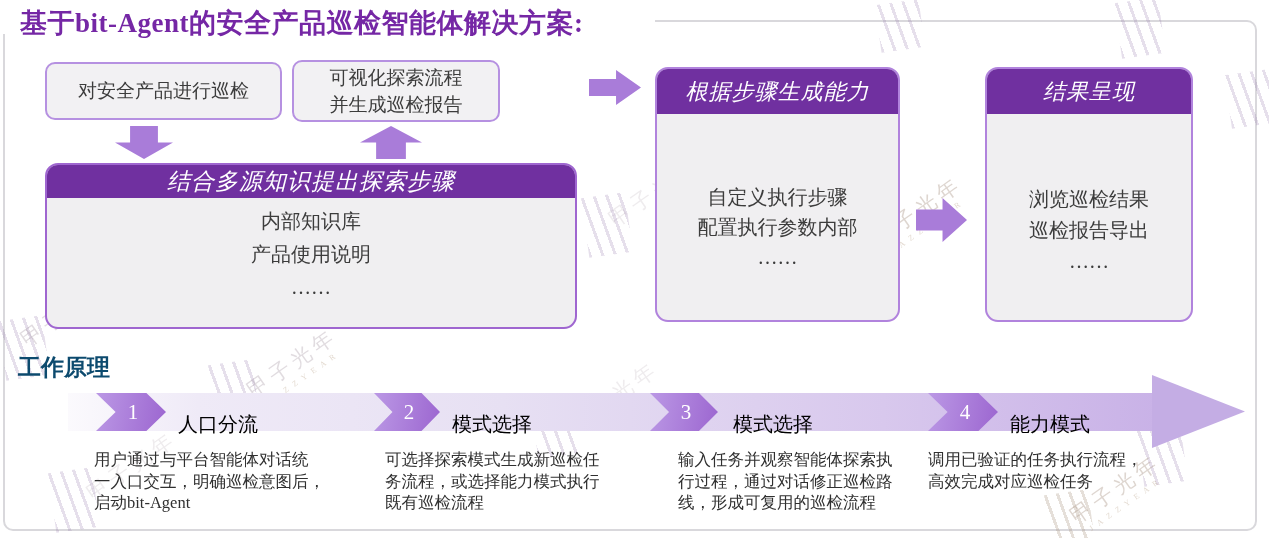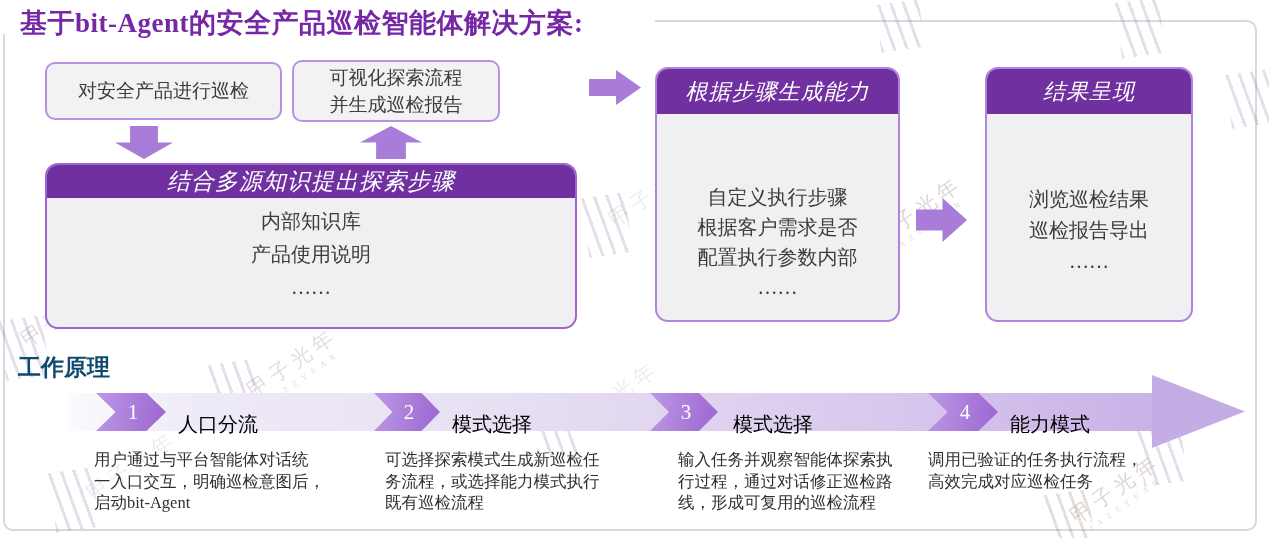--- a/index.html
+++ b/index.html
@@ -123,21 +123,20 @@
       <div>内部知识库</div>
       <div>产品使用说明</div>
       <div>……</div>
     </div>
   </div>
 
   <div class="hdr-box cap">
     <div class="box-head">根据步骤生成能力</div>
     <div class="box-body">
       <div>自定义执行步骤</div>
-      <div>根据客户需求是否</div>
       <div>配置执行参数内部</div>
       <div>……</div>
     </div>
   </div>
 
   <div class="hdr-box res">
     <div class="box-head">结果呈现</div>
     <div class="box-body">
       <div>浏览巡检结果</div>
       <div>巡检报告导出</div>

